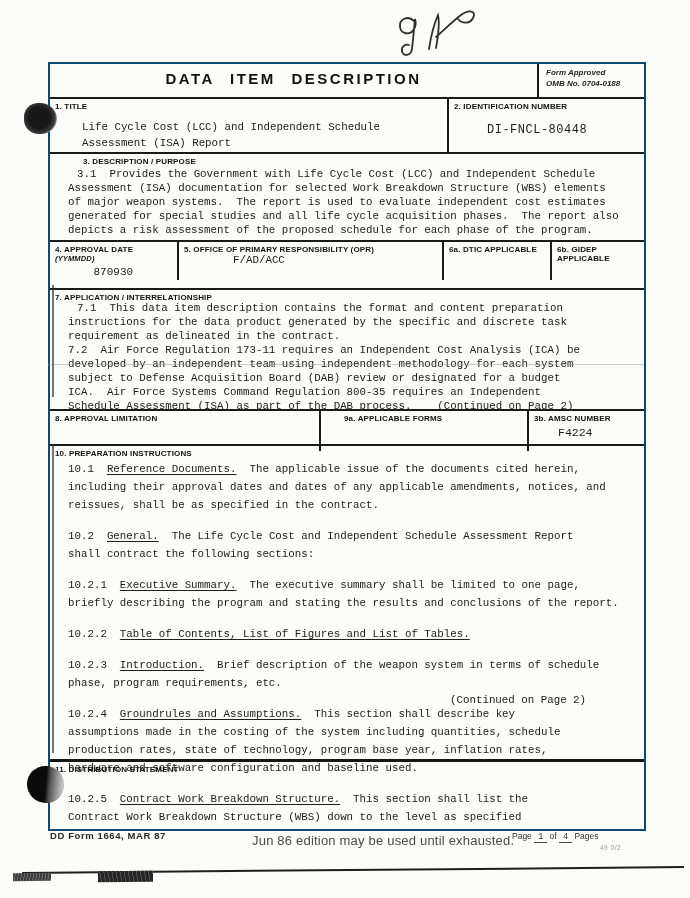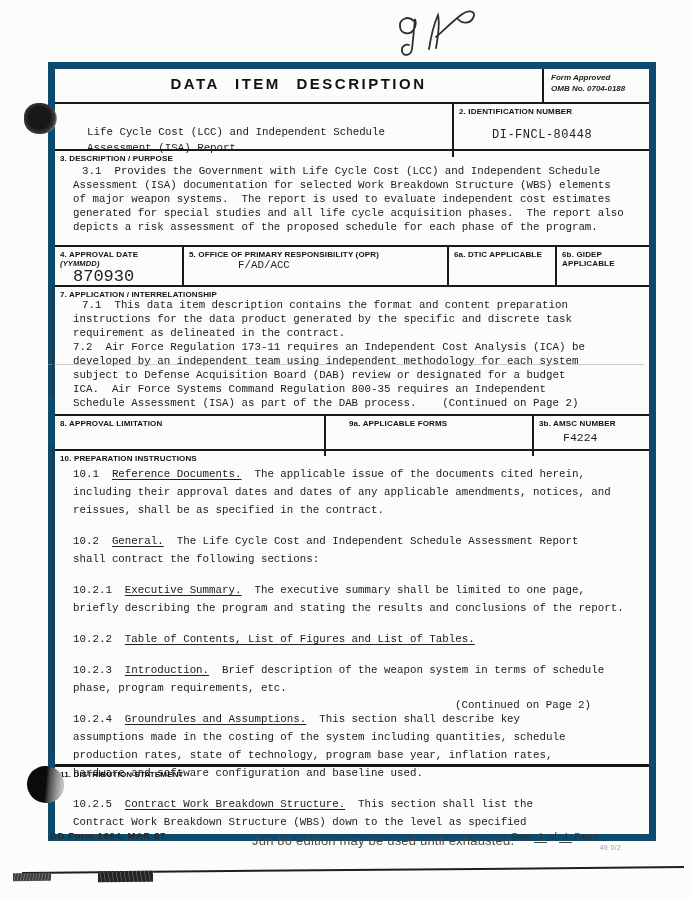--- a/index.html
+++ b/index.html
@@ -6,21 +6,21 @@
   body{
     width:690px;height:898px;position:relative;overflow:hidden;
     background:#fcfcfa;
     font-family:"Liberation Sans", sans-serif;
     color:#1b1b1b;
   }
   .abs{position:absolute;}
   
   #form-box{
     position:absolute;left:48px;top:62px;width:594px;height:765px;
-    border:7px solid #0c4a6e;background:transparent;
+    border:2px solid #0c4a6e;background:transparent;
   }
   .row{position:absolute;left:0;width:100%;border-top:2px solid #1a1a1a;box-sizing:border-box;}
   .vline{position:absolute;top:0;bottom:0;border-left:2px solid #1a1a1a;}
   .lbl{
     font-size:8px;font-weight:bold;letter-spacing:.15px;color:#111;
     padding:3px 0 0 5px;line-height:9px;
   }
   .lbl-it{font-style:italic;font-size:7.5px;}
   .mono{
     font-family:Liberation Mono, monospace;
@@ -78,53 +78,54 @@
   <div class="row" style="top:0;height:33px;border-top:none;">
     <div id="hdr-title">DATA ITEM DESCRIPTION</div>
     <div id="approved-box">
       <div>Form Approved</div>
       <div>OMB No. 0704-0188</div>
     </div>
   </div>
 
   <div class="row" style="top:33px;height:55px;">
     <div class="vline" style="left:397px;"></div>
+    <div class="lbl">1. TITLE</div>
     <div class="mono abs" style="left:32px;top:21px;line-height:15.5px;">Life Cycle Cost (LCC) and Independent Schedule
 Assessment (ISA) Report</div>
     <div class="lbl abs" style="left:399px;top:0;">2. IDENTIFICATION NUMBER</div>
     <div class="mono abs" style="left:437px;top:24px;font-size:12px;letter-spacing:.5px;">DI-FNCL-80448</div>
   </div>
 
-  <div class="row" style="top:80px;height:112px;">
+  <div class="row" style="top:88px;height:112px;padding-left:28px;">
     <div class="lbl">3. DESCRIPTION / PURPOSE</div>
     <div class="mono abs" style="left:18px;top:13px;width:572px;text-indent:9px;">3.1  Provides the Government with Life Cycle Cost (LCC) and Independent Schedule
 Assessment (ISA) documentation for selected Work Breakdown Structure (WBS) elements
 of major weapon systems.  The report is used to evaluate independent cost estimates
 generated for special studies and all life cycle acquisition phases.  The report also
 depicts a risk assessment of the proposed schedule for each phase of the program.</div>
   </div>
 
   <div class="row" style="top:176px;height:40px;">
     <div class="vline" style="left:127px;"></div>
     <div class="vline" style="left:392px;"></div>
     <div class="vline" style="left:500px;"></div>
     <div class="abs" style="left:0;top:0;">
       <div class="lbl">4. APPROVAL DATE</div>
       <div class="lbl lbl-it" style="padding-top:0;">(YYMMDD)</div>
-      <div class="mono" style="margin:2px 0 0 18px;font-size:17px;">870930</div>
+      <div class="mono" style="margin:2px 0 0 18px;font-size:11px;text-align:right;">870930</div>
     </div>
     <div class="lbl abs" style="left:129px;top:0;">5. OFFICE OF PRIMARY RESPONSIBILITY (OPR)</div>
     <div class="mono abs" style="left:183px;top:11px;">F/AD/ACC</div>
     <div class="lbl abs" style="left:394px;top:0;">6a. DTIC APPLICABLE</div>
     <div class="mono abs" style="left:400px;top:14px;"></div>
     <div class="lbl abs" style="left:502px;top:0;">6b. GIDEP APPLICABLE</div>
     <div class="mono abs" style="left:508px;top:14px;"></div>
   </div>
 
-  <div class="row" style="top:216px;height:122px;">
+  <div class="row" style="top:224px;height:122px;">
     <div class="lbl">7. APPLICATION / INTERRELATIONSHIP</div>
     <div class="mono abs" style="left:18px;top:11px;width:574px;text-indent:9px;">7.1  This data item description contains the format and content preparation
 instructions for the data product generated by the specific and discrete task
 requirement as delineated in the contract.
 7.2  Air Force Regulation 173-11 requires an Independent Cost Analysis (ICA) be
 developed by an independent team using independent methodology for each system
 subject to Defense Acquisition Board (DAB) review or designated for a budget
 ICA.  Air Force Systems Command Regulation 800-35 requires an Independent
 Schedule Assessment (ISA) as part of the DAB process.    (Continued on Page 2)</div>
   </div>

